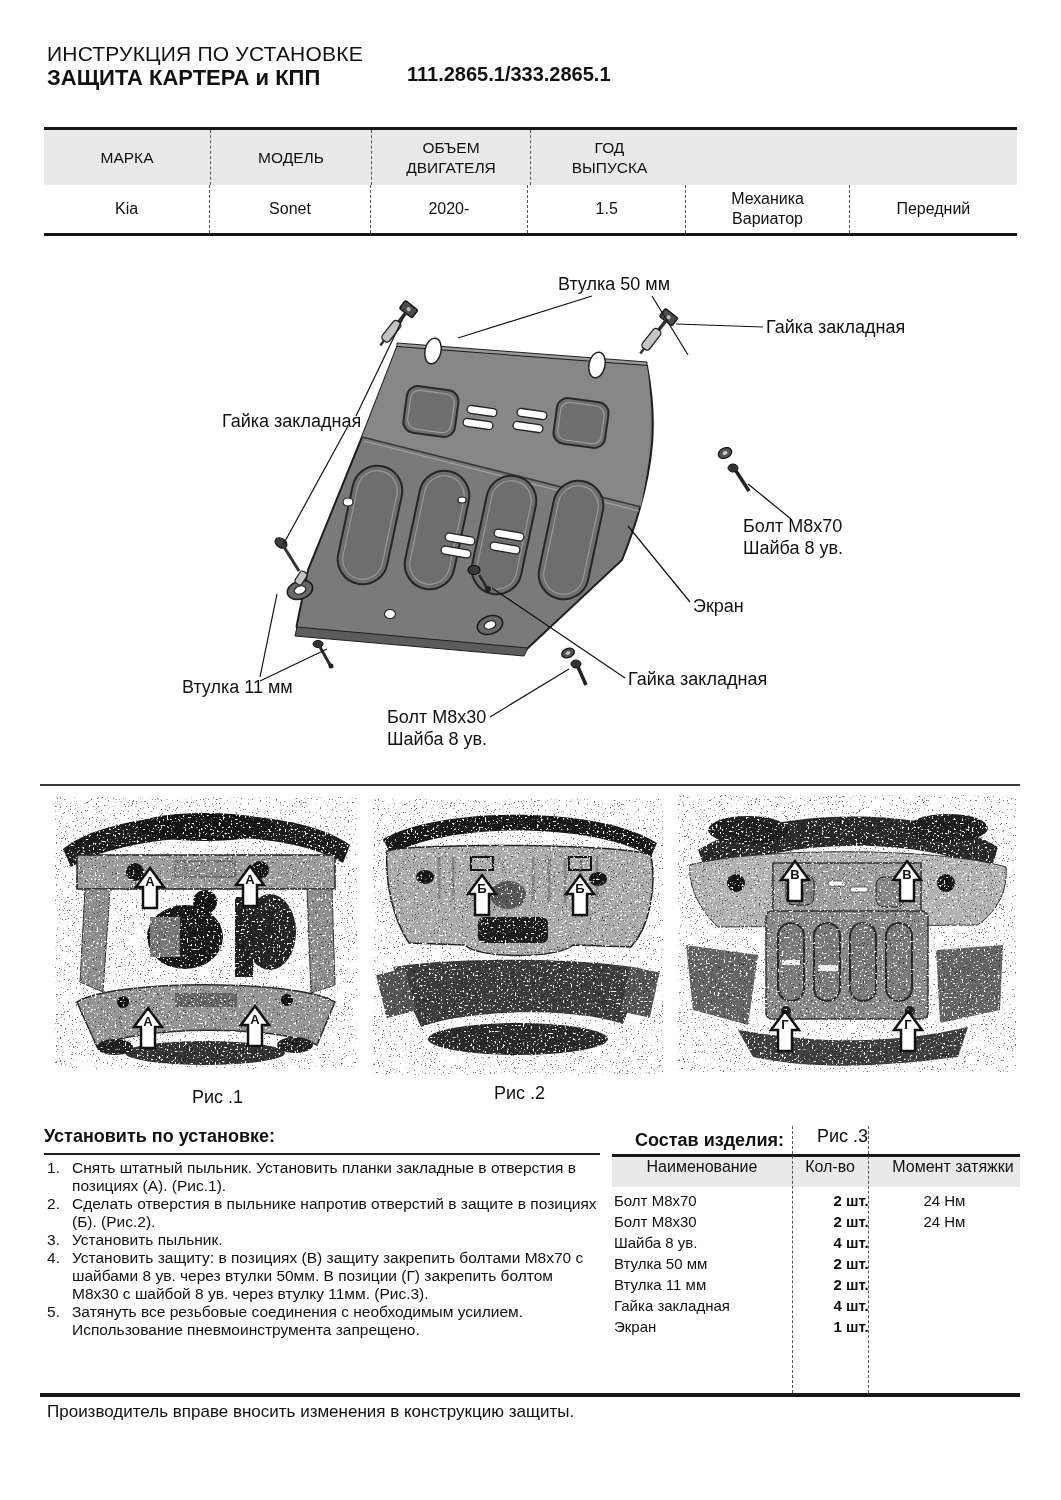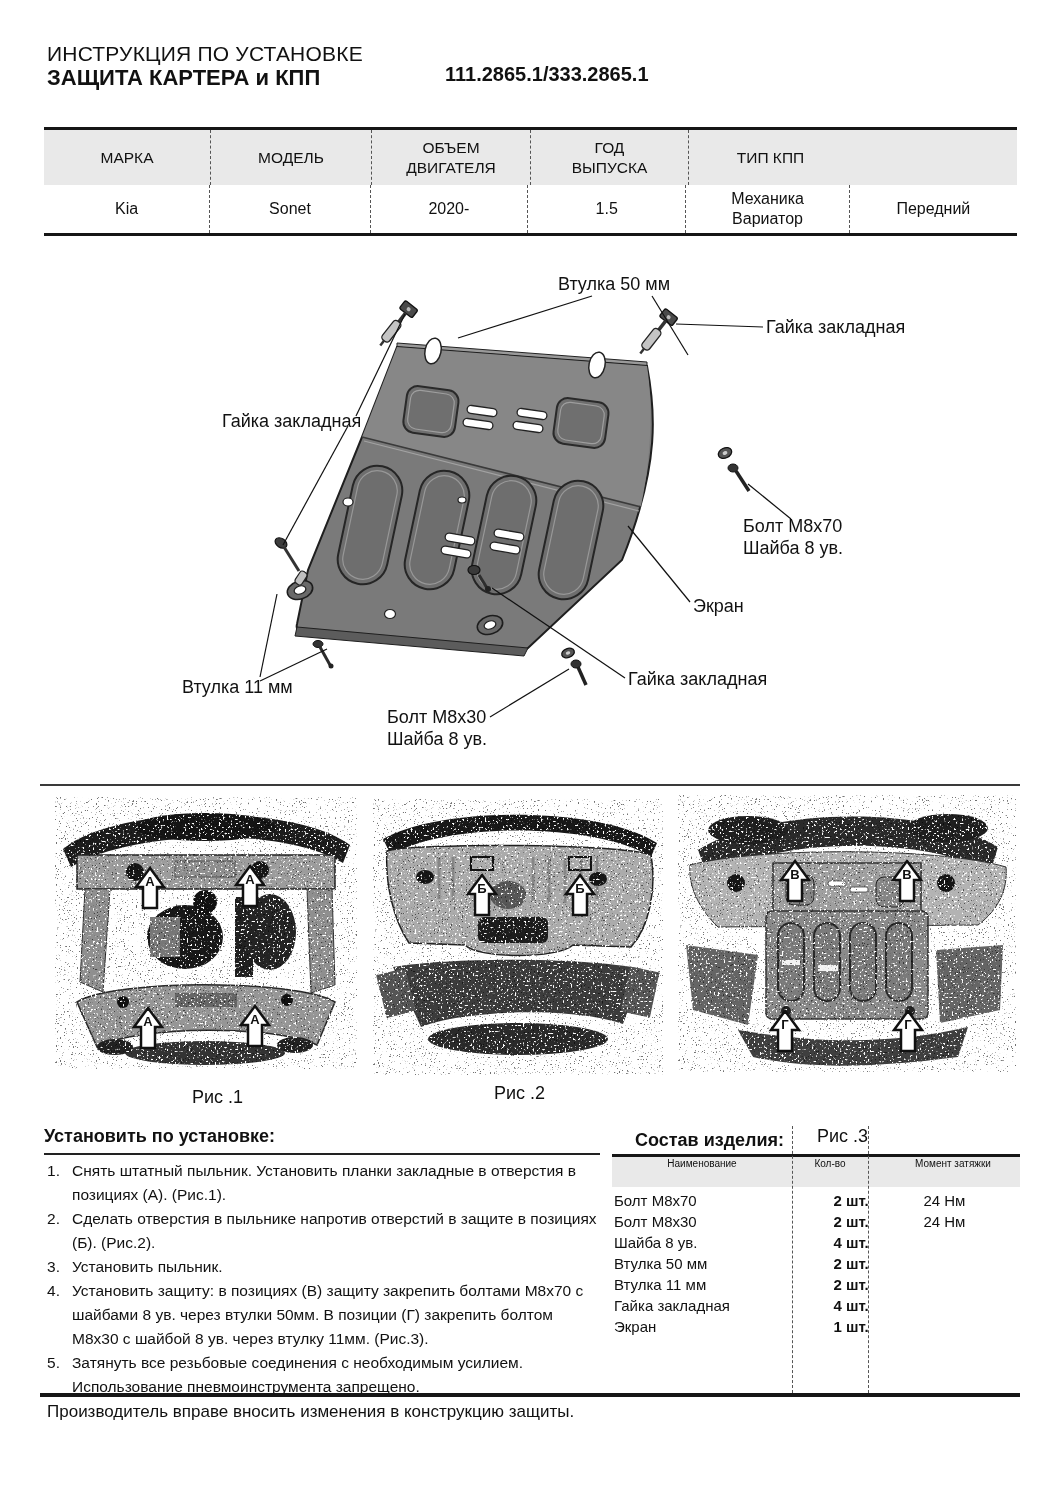--- a/index.html
+++ b/index.html
@@ -3,21 +3,21 @@
 <meta charset="utf-8">
 <style>
   html,body{margin:0;padding:0;background:#fff;}
   .page{position:relative;width:1061px;height:1500px;background:#fff;overflow:hidden;
         font-family:"Liberation Sans","DejaVu Sans",sans-serif;color:#111;}
   .abs{position:absolute;}
 
   
   .doc-type{left:47px;top:42px;font-size:21px;letter-spacing:.2px;}
   .product{left:47px;top:65px;font-size:22px;font-weight:700;}
-  .part-number{left:445px;top:63px;font-size:20px;font-weight:700;}
+  .part-number{left:407px;top:63px;font-size:20px;font-weight:700;}
 
   
   .spec{left:44px;top:127px;width:973px;border-top:3px solid #161616;border-bottom:3px solid #161616;}
   .spec-row{display:flex;}
   .spec-row.hd{background:#e9e9e9;height:55px;}
   .spec-row.vl{background:#fff;height:48px;}
   .spec-cell{display:flex;align-items:center;justify-content:center;text-align:center;
              white-space:pre-line;line-height:1.25;}
   .spec-row .spec-cell{border-right:1px dashed #555;}
   .spec-row .spec-cell:last-child{border-right:none;}
@@ -30,29 +30,29 @@
   .dlabel{position:absolute;font-size:18px;white-space:nowrap;line-height:22px;}
 
   .divider{left:40px;top:784px;width:980px;height:2px;background:#3a3a3a;}
 
   .caption{font-size:18px;white-space:nowrap;}
 
   
   .instructions{left:44px;top:1126px;width:556px;}
   .inst-title{font-size:18px;font-weight:700;}
   .inst-rule{border:none;border-top:2px solid #222;margin:6px 0 4px 0;}
-  .inst-list{margin:0;padding:0;list-style:none;counter-reset:li;font-size:15.5px;line-height:24px;}
+  .inst-list{margin:0;padding:0;list-style:none;counter-reset:li;font-size:15.5px;line-height:18px;}
   .inst-list li{counter-increment:li;position:relative;padding-left:28px;}
   .inst-list li::before{content:counter(li) ".";position:absolute;left:3px;}
 
   
   .parts{left:612px;top:1126px;width:408px;height:267px;}
   .parts-title{position:absolute;left:23px;top:4px;font-size:18px;font-weight:700;}
   .parts-band{position:absolute;left:0;top:28px;width:408px;height:30px;background:#e9e9e9;border-top:3px solid #161616;}
-  .parts-head{position:absolute;top:32px;font-size:10px;text-align:center;}
+  .parts-head{position:absolute;top:32px;font-size:16px;text-align:center;}
   .ph0{left:0;width:180px;}.ph1{left:180px;width:76px;}.ph2{left:256px;width:152px;margin-left:9px;}
   .parts-rows{position:absolute;left:0;top:64px;width:408px;font-size:15px;}
   .prow{display:flex;height:21px;align-items:center;}
   .pname{width:180px;padding-left:2px;}
   .pqty{width:76px;text-align:right;font-weight:bold;}
   .ptorque{width:152px;text-align:center;}
   .vdash{position:absolute;top:0;height:267px;width:0;border-left:1px dashed #555;}
   .vd1{left:180px;}.vd2{left:256px;}
 
   
@@ -73,21 +73,20 @@
   <div class="abs part-number">111.2865.1/333.2865.1</div>
 
   <div class="abs spec">
     <div class="spec-row hd">
       <div class="spec-cell c0">МАРКА</div>
       <div class="spec-cell c1">МОДЕЛЬ</div>
       <div class="spec-cell c3">ОБЪЕМ
 ДВИГАТЕЛЯ</div>
       <div class="spec-cell c2">ГОД
 ВЫПУСКА</div>
-      <div class="spec-cell c4">ТИП КПП</div>
     </div>
     <div class="spec-row vl">
       <div class="spec-cell c0">Kia</div>
       <div class="spec-cell c1">Sonet</div>
       <div class="spec-cell c2">2020-</div>
       <div class="spec-cell c3">1.5</div>
       <div class="spec-cell c4">Механика
 Вариатор</div>
       <div class="spec-cell c5">Передний</div>
     </div>

